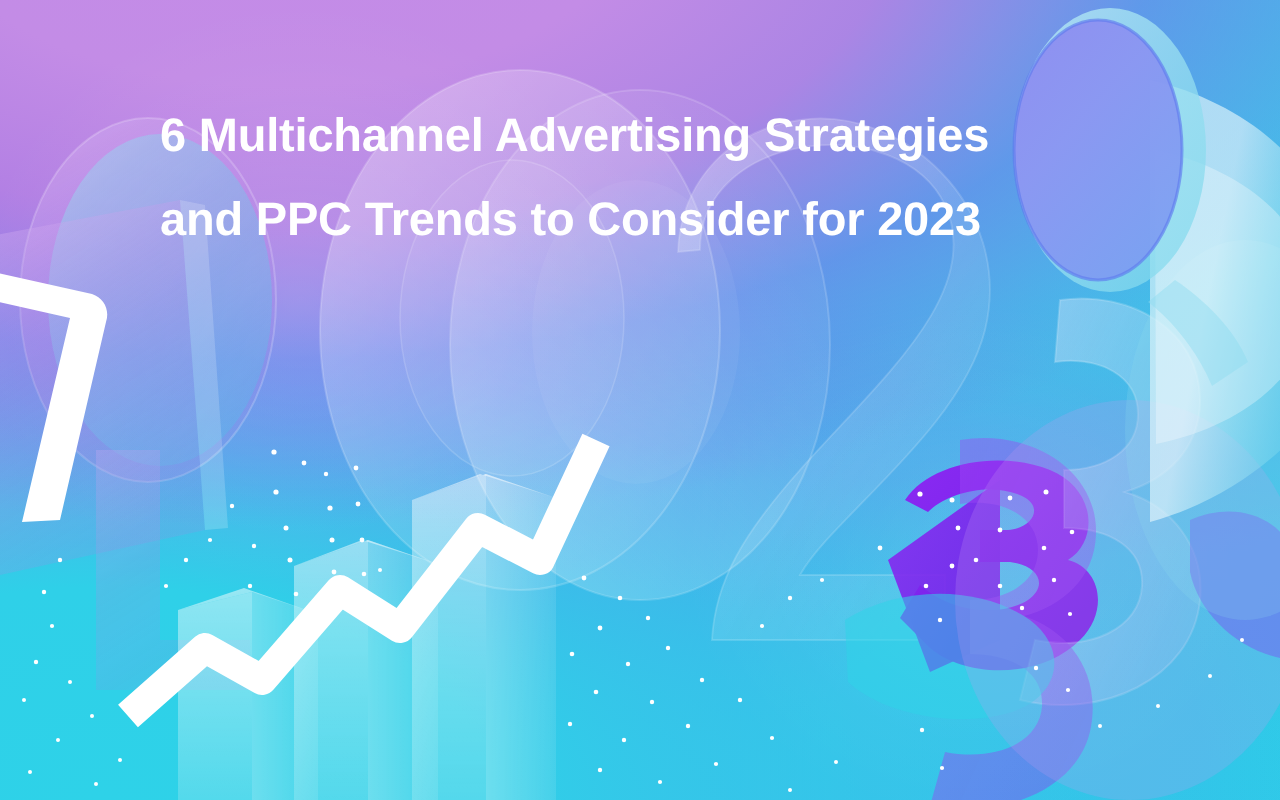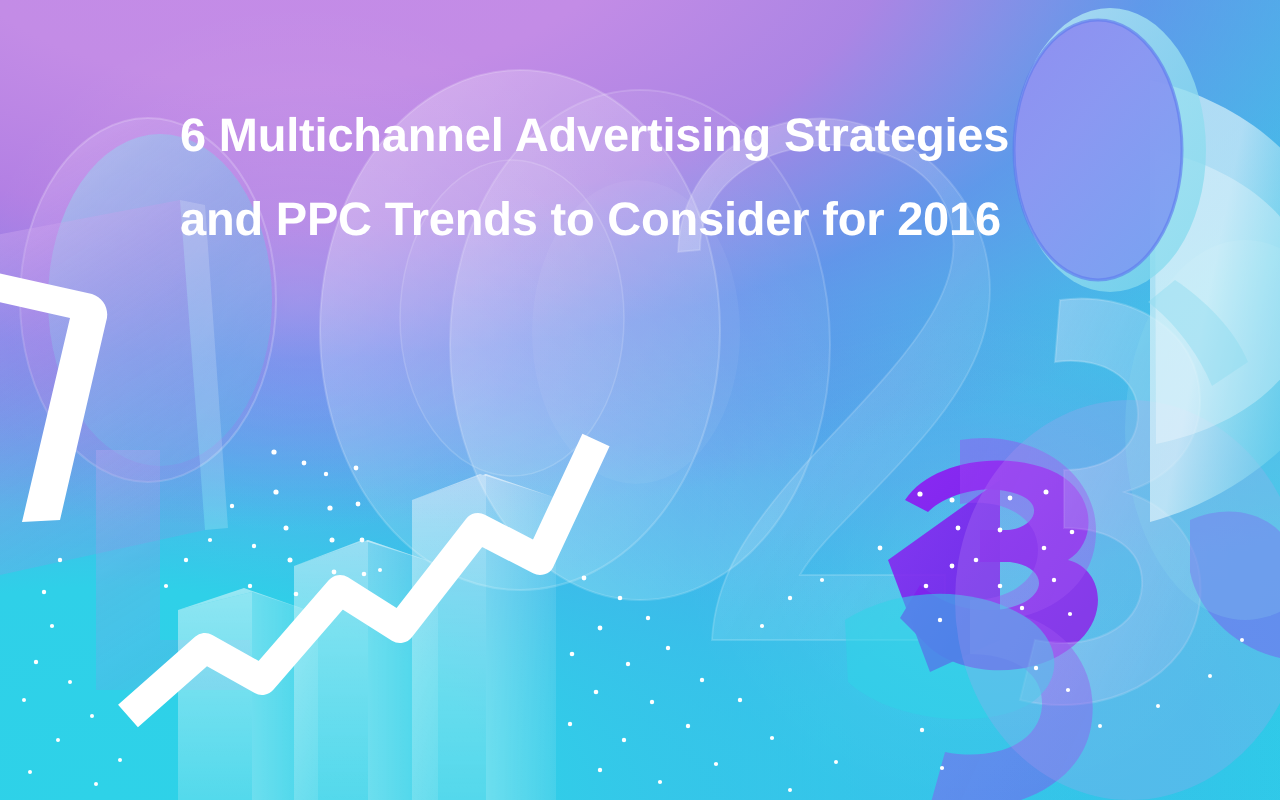--- a/index.html
+++ b/index.html
@@ -37,21 +37,20 @@
     position: absolute;
     left: 160px;
     top: 62px;
     width: 980px;
     color: #ffffff;
     font-size: 47px;
     font-weight: bold;
     line-height: 84px;
     letter-spacing: -0.2px;
     text-rendering: geometricPrecision;
-    margin-left: 20px;
   }
   #title .tline { display: block; white-space: nowrap; }
   
   #logo {
     position: absolute;
     left: 0;
     right: 0;
     top: 735px;
     text-align: center;
     color: rgba(255,255,255,0.72);
@@ -376,17 +375,17 @@
       <circle cx="942" cy="768" r="2.1"></circle>
         <circle cx="1100" cy="726" r="2.0"></circle>
       <circle cx="1158" cy="706" r="2.0"></circle>
         <circle cx="1210" cy="676" r="2.0"></circle>
       <circle cx="1242" cy="640" r="2.0"></circle>
     </g>
   </svg>
 
   <h1 id="title">
     <span class="tline">6 Multichannel Advertising Strategies</span>
-    <span class="tline">and PPC Trends to Consider for 2016</span>
+    <span class="tline">and PPC Trends to Consider for 2023</span>
   </h1>
 
 
 </div>
 
 </body></html>

